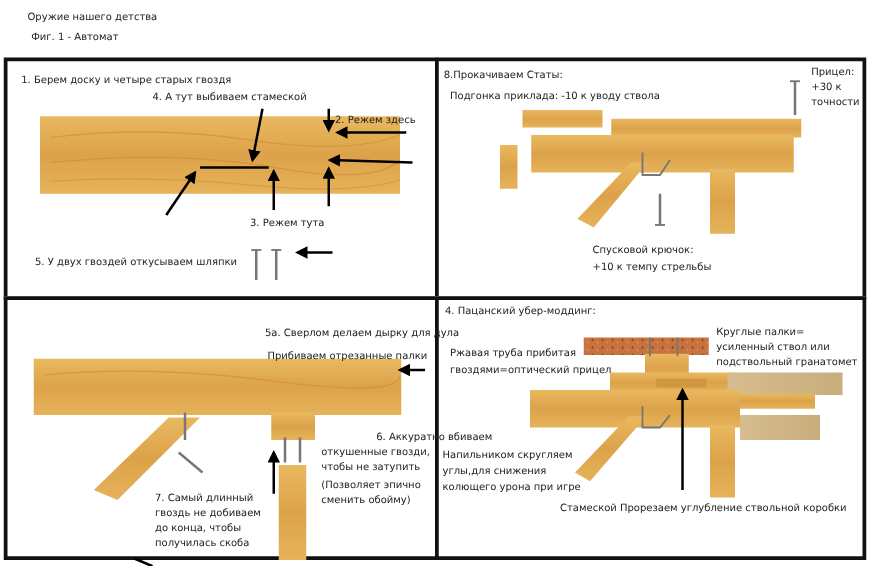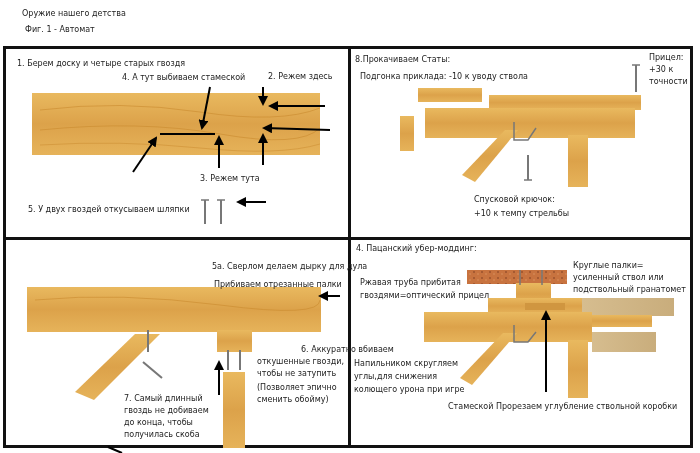--- a/index.html
+++ b/index.html
@@ -135,21 +135,21 @@
   <g>
       <line x1="546" y1="392" x2="546" y2="312" stroke="#000" stroke-width="2" marker-end="url(#ah)"></line>
     </g>
   <g>
       <line x1="122" y1="453" x2="108" y2="447" stroke="#000" stroke-width="2"></line>
     </g>
 </svg>
 
 <div class="t" style="left:17px;top:58px;">1. Берем доску  и четыре старых гвоздя</div>
 <div class="t" style="left:122px;top:72px;">4. А тут выбиваем стамеской</div>
-<div class="t" style="left:268px;top:71px;">2. Режем здесь</div>
+<div class="t" style="left:268px;top:90px;">2. Режем здесь</div>
 <div class="t" style="left:200px;top:173px;">3. Режем тута</div>
 <div class="t" style="left:28px;top:204px;">5. У двух гвоздей откусываем шляпки</div>
 
 <div class="t" style="left:355px;top:54px;">8.Прокачиваем Статы:</div>
 <div class="t" style="left:360px;top:71px;">Подгонка приклада: -10 к уводу ствола</div>
 <div class="t" style="left:649px;top:52px;">Прицел:</div>
 <div class="t" style="left:649px;top:64px;">+30 к</div>
 <div class="t" style="left:649px;top:76px;">точности</div>
 <div class="t" style="left:474px;top:194px;">Спусковой крючок:</div>
 <div class="t" style="left:474px;top:208px;">+10 к темпу стрельбы</div>

